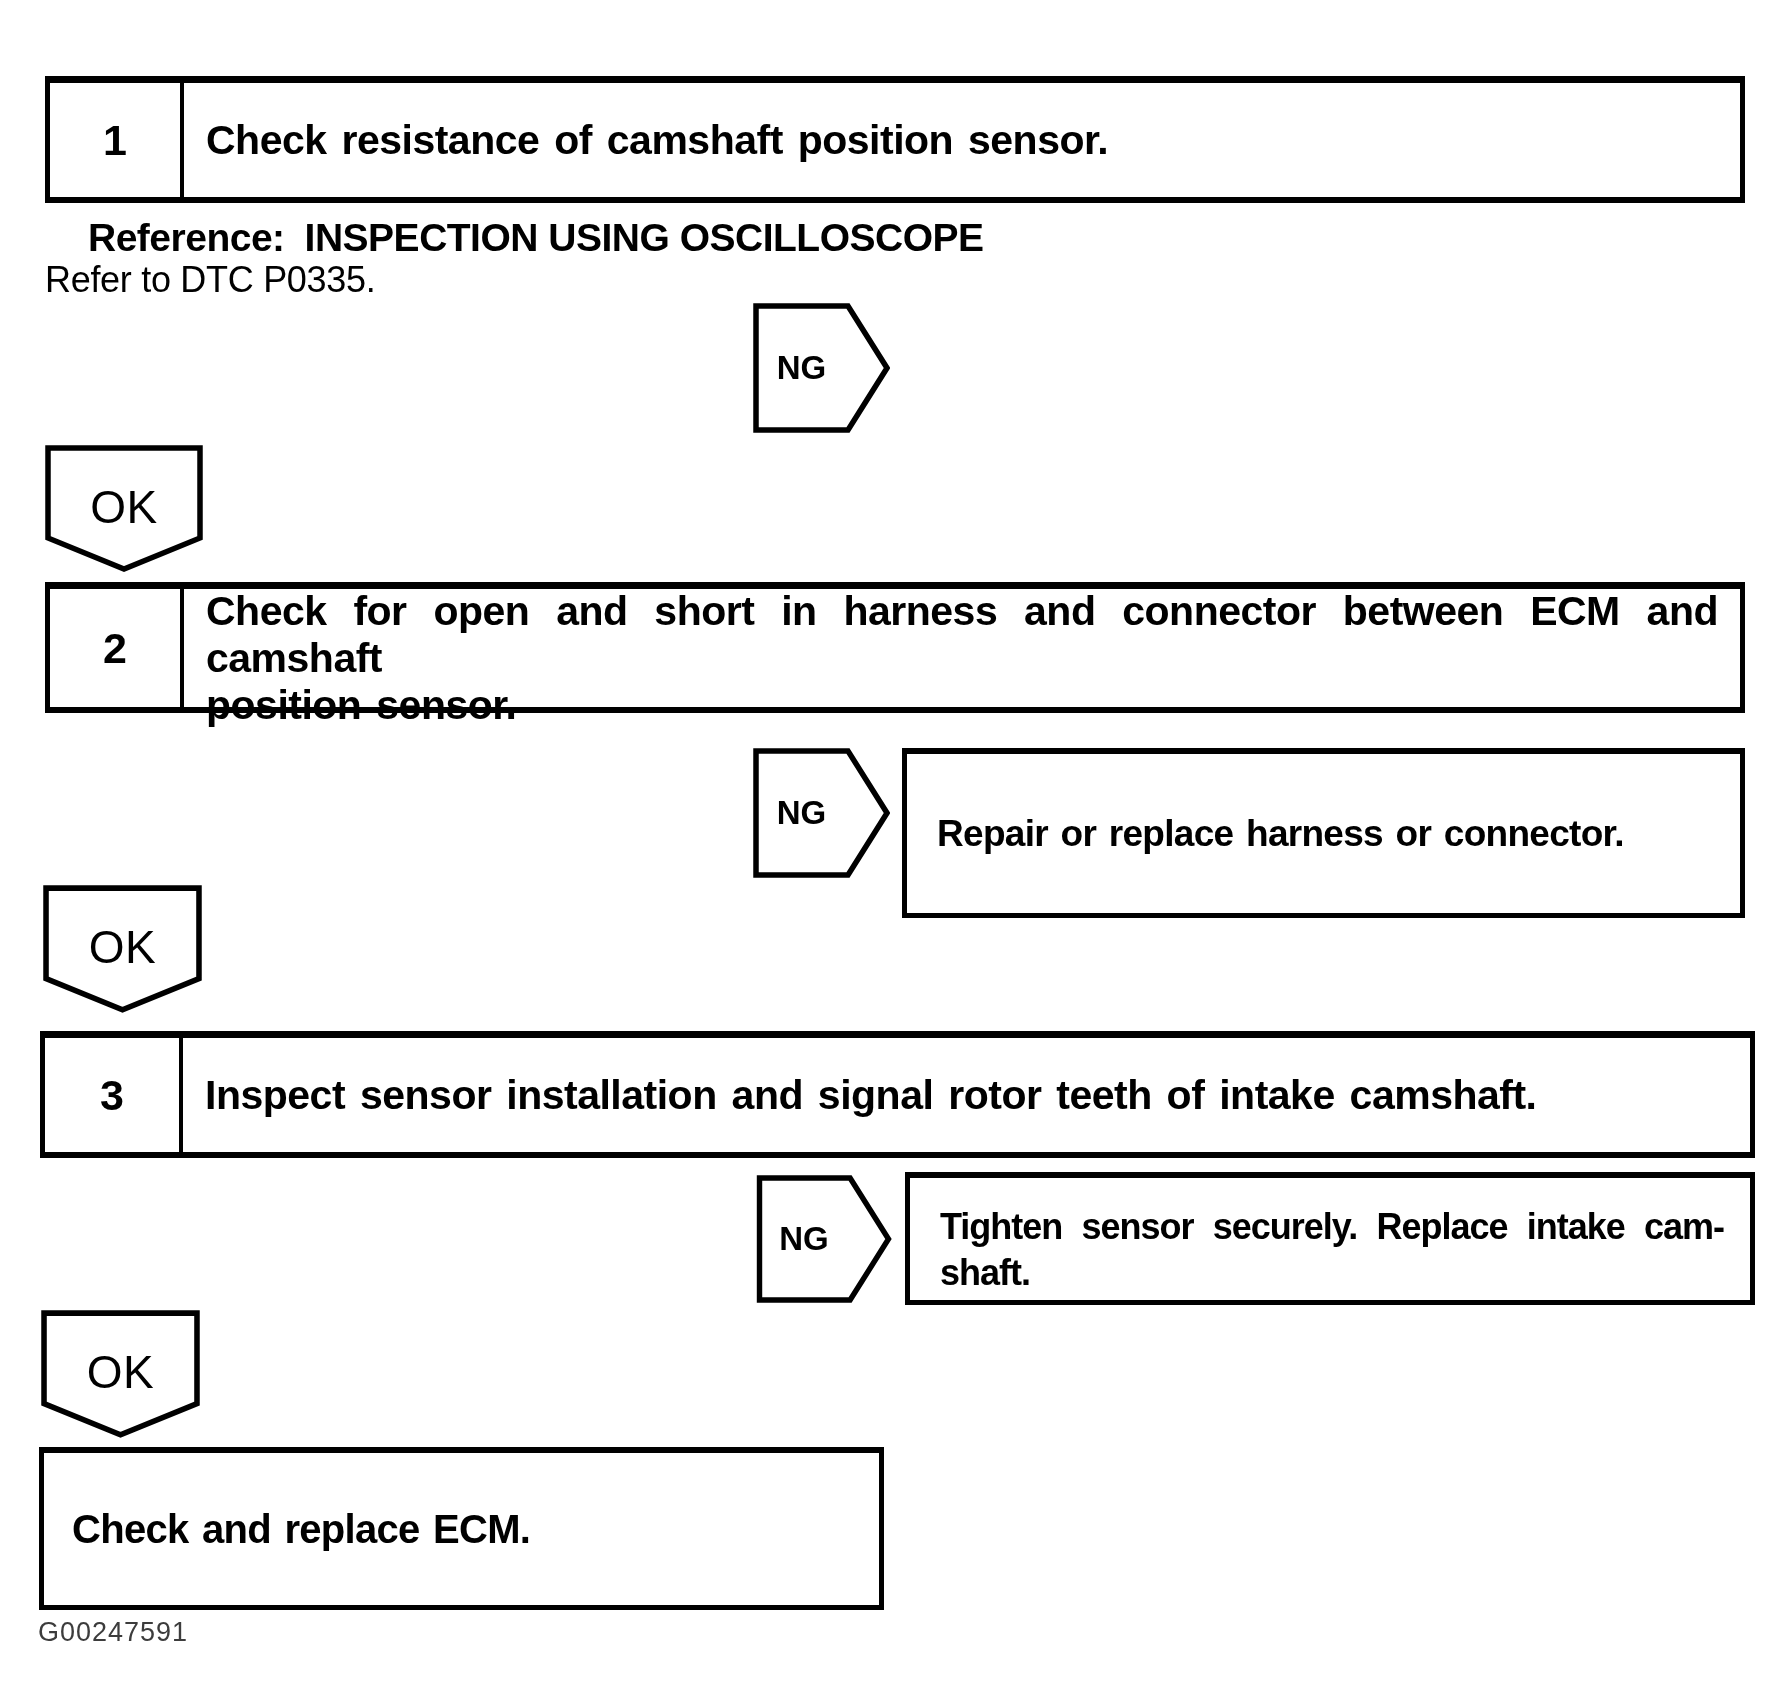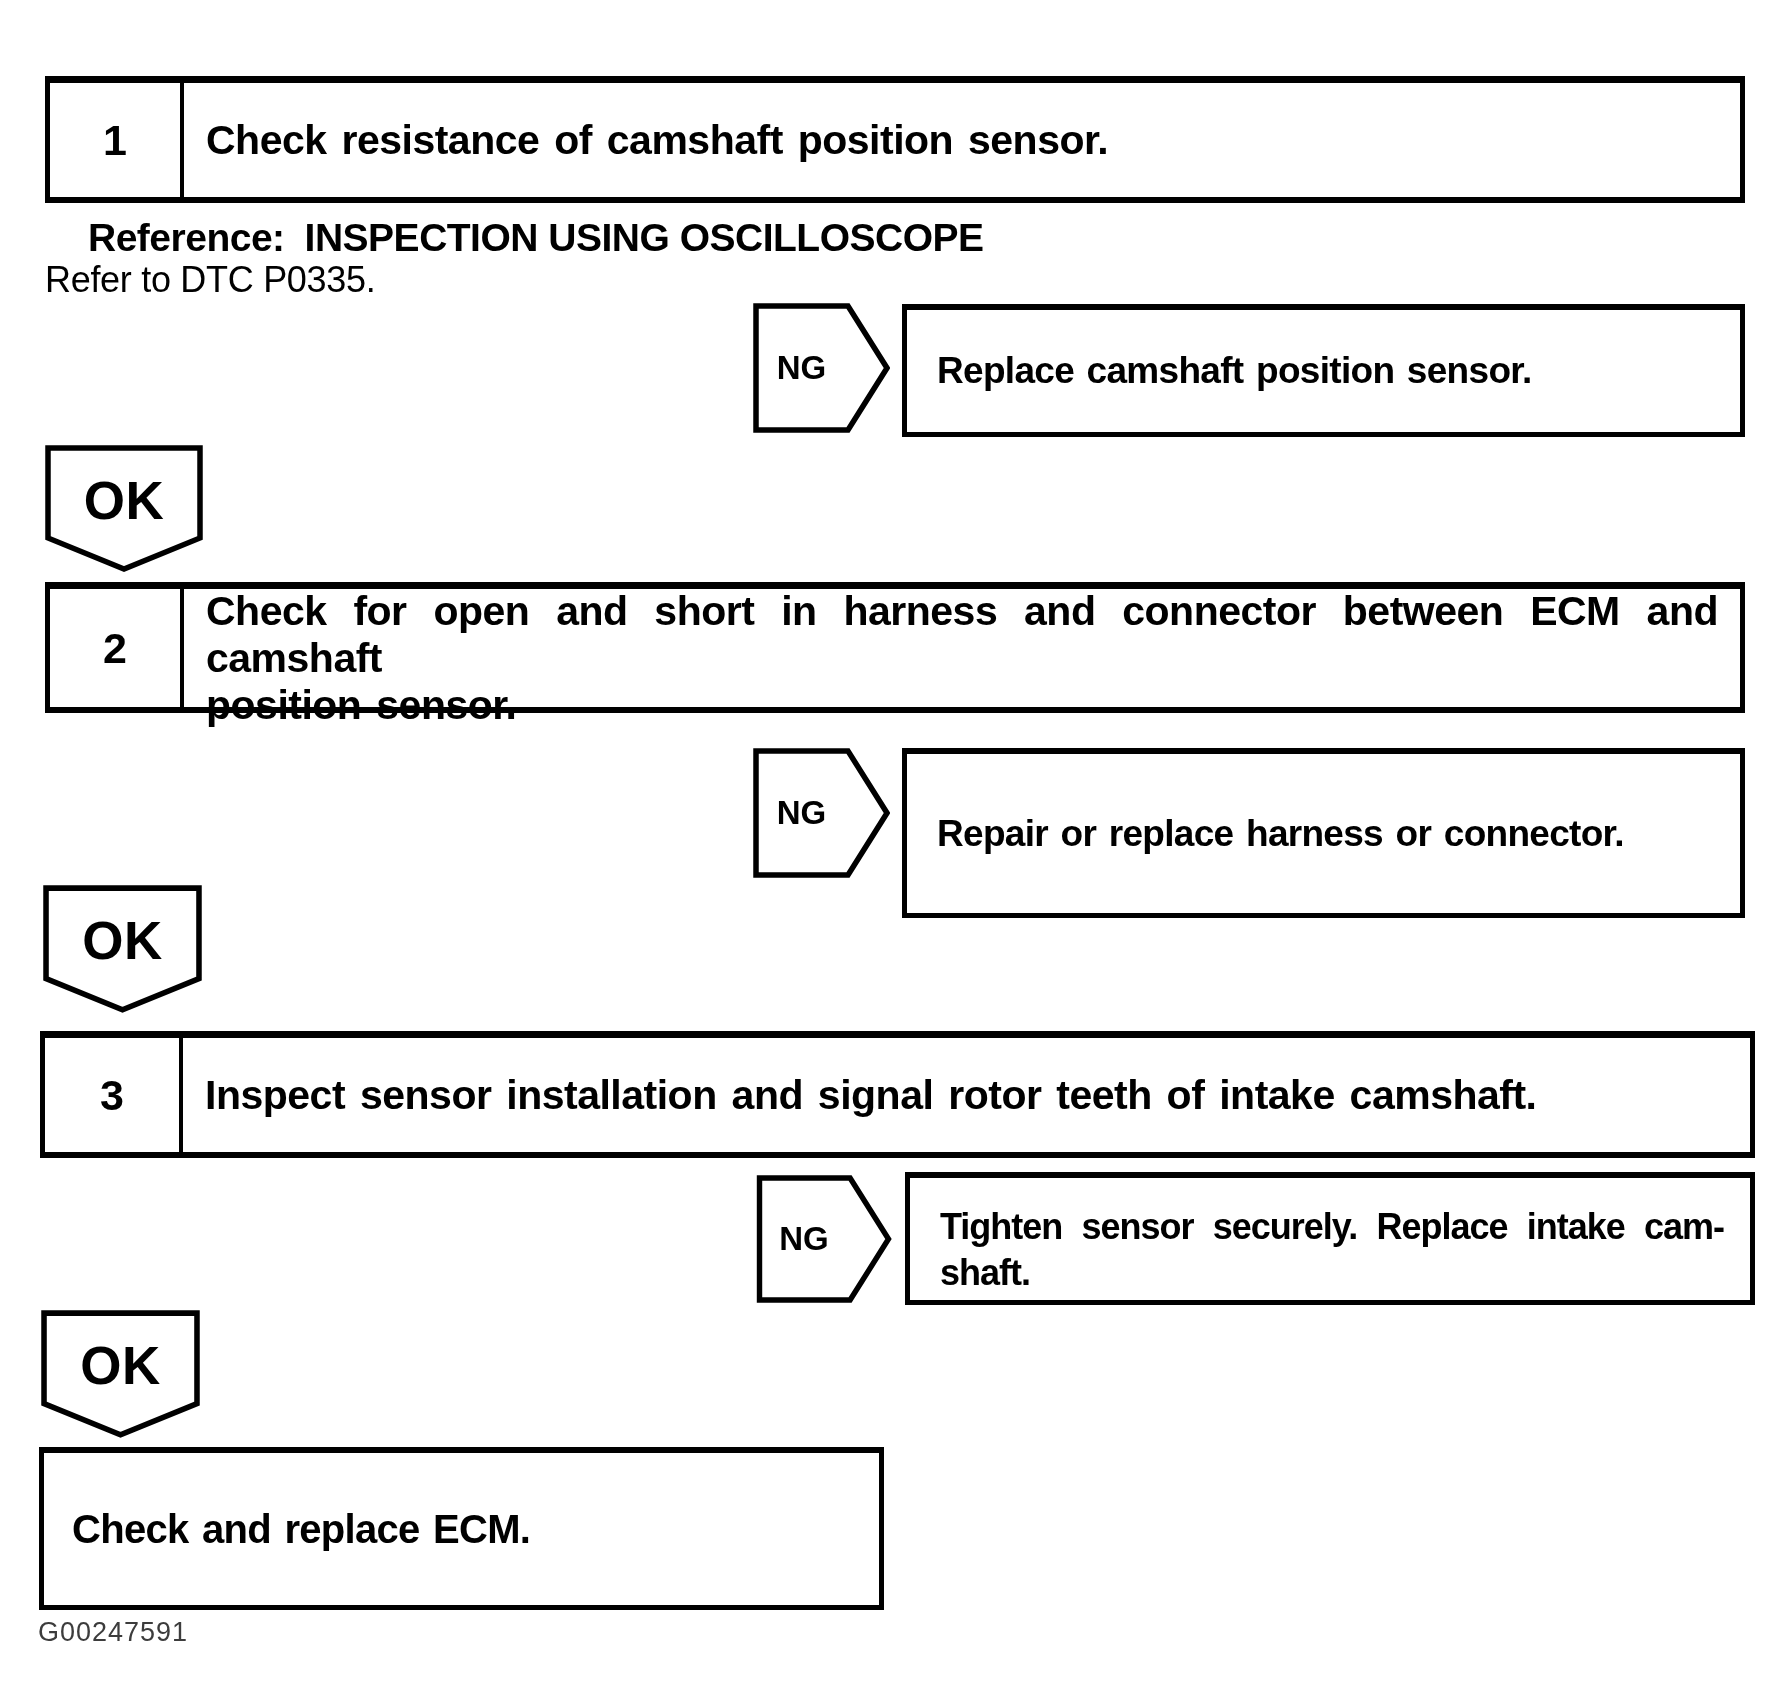--- a/index.html
+++ b/index.html
@@ -33,23 +33,23 @@
   }
   
   .shape-wrap{position:absolute;}
   .shape-wrap svg{position:absolute;left:0;top:0;}
   .ng-label{
     position:absolute;left:0;top:0;width:100%;height:100%;
     display:flex;align-items:center;justify-content:center;padding-right:40px;box-sizing:border-box;
     font-size:33px;font-weight:700;
   }
   .ok-label{
-    position:absolute;left:0;top:8px;width:100%;height:95px;
+    position:absolute;left:0;top:14px;width:100%;height:95px;
     display:flex;align-items:center;justify-content:center;
-    font-size:53px;font-weight:700;letter-spacing:0.5px;
+    font-size:46px;font-weight:400;letter-spacing:0.5px;
   }
   .ref-line{font-size:39px;font-weight:700;letter-spacing:-0.5px;line-height:44px;white-space:nowrap;margin-left:43px;}
   .ref-value{margin-left:20px;}
   .note-line{font-size:36px;font-weight:400;letter-spacing:-0.3px;line-height:42px;white-space:nowrap;}
   .figure-code{font-size:27px;font-weight:400;color:#3c3c3c;letter-spacing:1px;}
 </style>
 </head>
 <body>
 
 <div id="page">
@@ -66,23 +66,20 @@
   <div class="abs ref-line" style="left:45px;top:216px;">
     <span>Reference:</span><span class="ref-value">INSPECTION USING OSCILLOSCOPE</span>
   </div>
   <div class="abs note-line" style="left:45px;top:259px;">Refer to DTC P0335.</div>
 
   <div class="shape-wrap" style="left:753px;top:303px;width:137px;height:130px;">
     <svg width="137" height="130" viewBox="0 0 137 130">
       <polygon points="3,3 95,3 134,65 95,127 3,127" fill="#ffffff" stroke="#000000" stroke-width="5.5"></polygon>
     </svg>
     <div class="ng-label">NG</div>
-  </div>
-  <div class="abs action-box" style="left:902px;top:304px;width:843px;height:133px;">
-    <div>Replace camshaft position sensor.</div>
   </div>
 
   <div class="shape-wrap" style="left:45px;top:445px;width:158px;height:127px;">
     <svg width="158" height="127" viewBox="0 0 158 127">
       <polygon points="3,3 155,3 155,93 79,124 3,93" fill="#ffffff" stroke="#000000" stroke-width="5.5"></polygon>
     </svg>
     <div class="ok-label">OK</div>
   </div>
 
   <div class="abs step-box" style="left:45px;top:582px;width:1700px;height:131px;">

